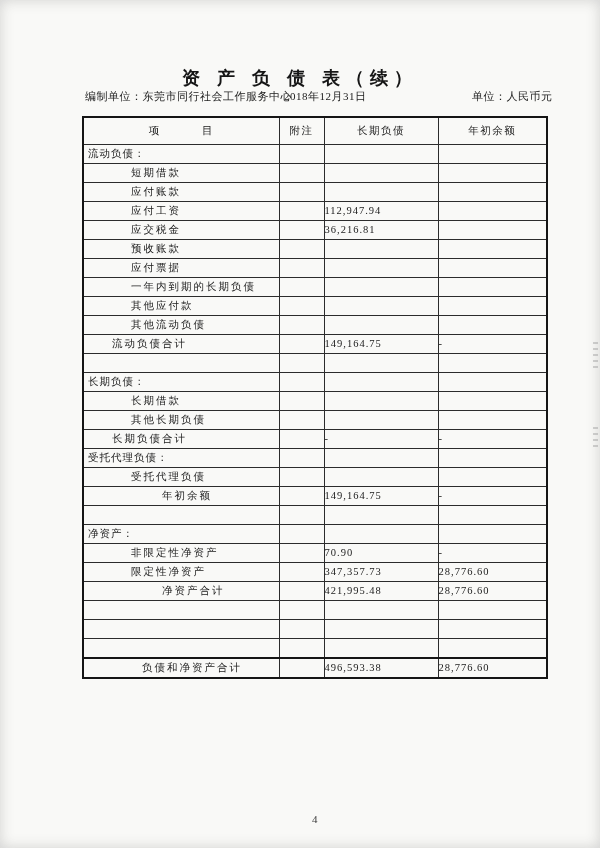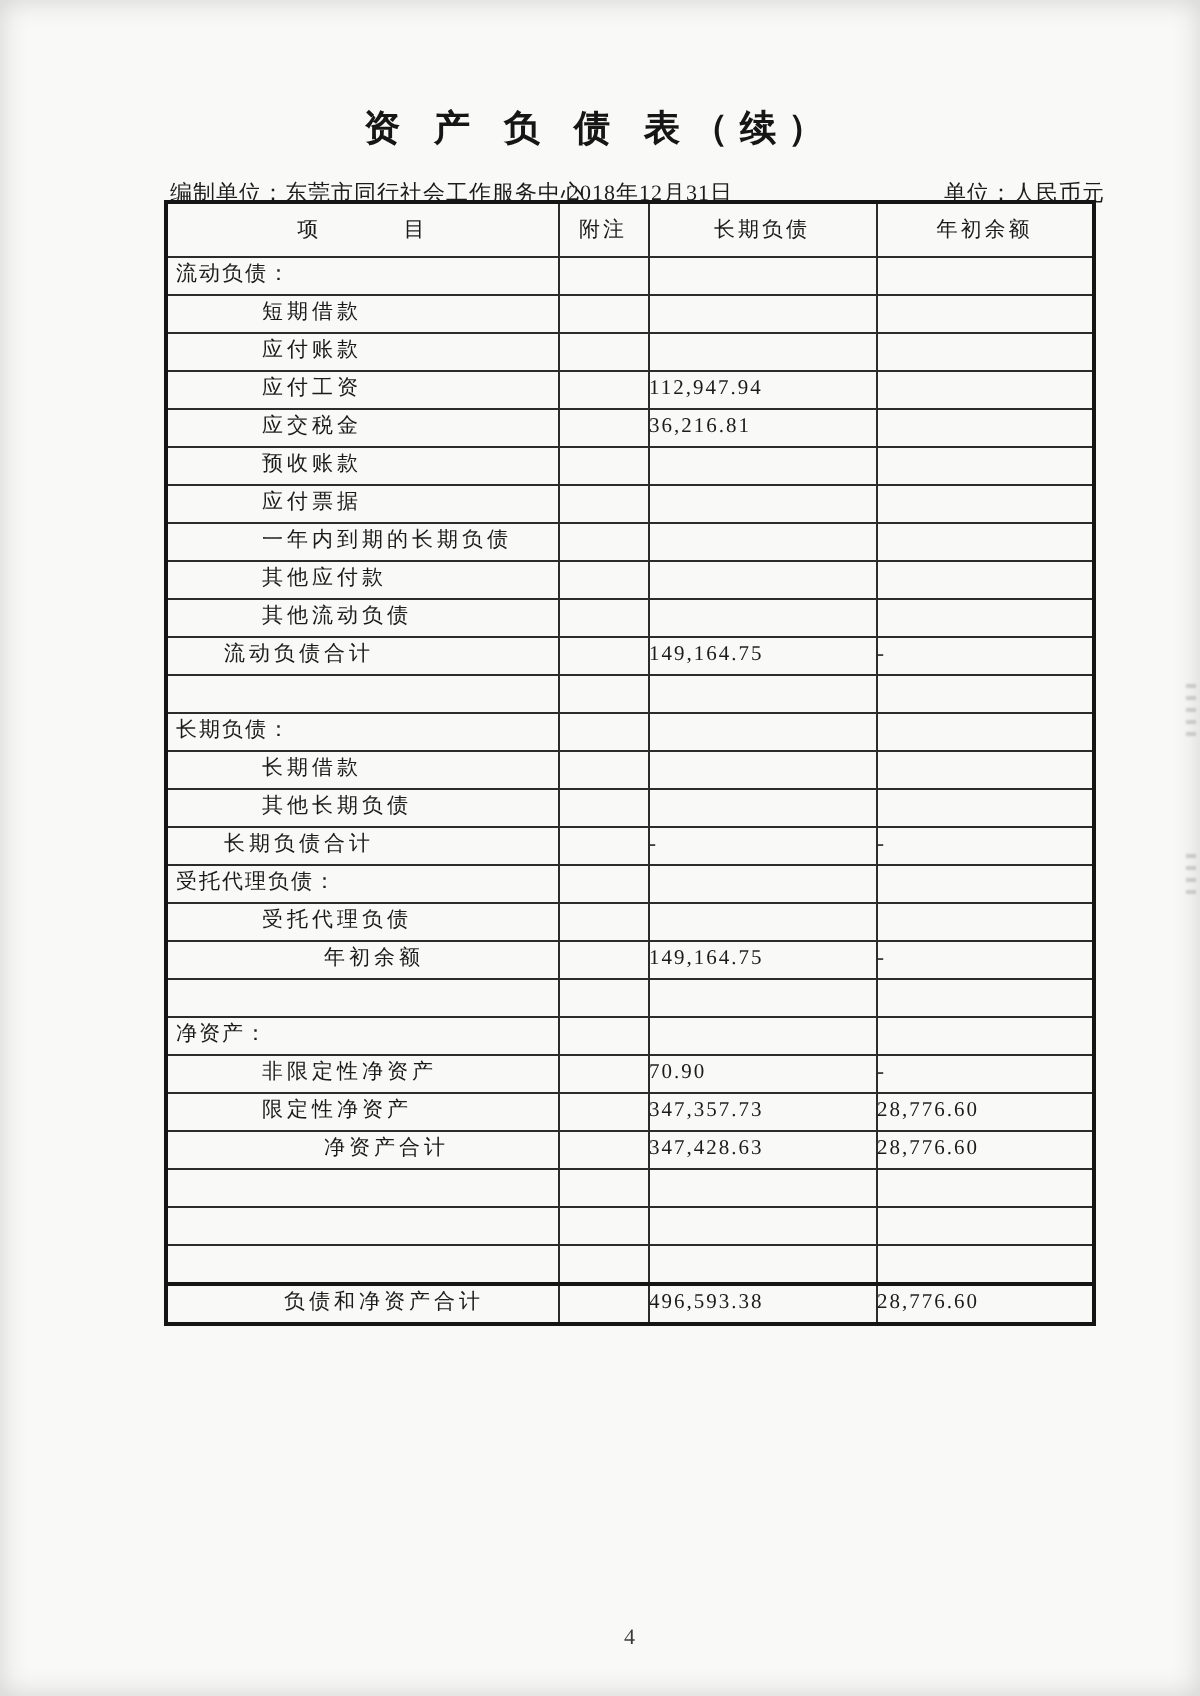--- a/index.html
+++ b/index.html
@@ -6,33 +6,33 @@
   body {
     width:600px; height:848px; background:#ffffff; overflow:hidden;
     font-family:"Liberation Serif","DejaVu Serif",serif;
   }
   .page {
     position:relative; width:600px; height:848px;
     background:#f9f9f7; color:#1c1c1c; overflow:hidden;
     box-shadow: inset 0 0 14px rgba(70,70,70,.22);
   }
   .title {
-    position:absolute; top:52px; left:0; width:100%; margin:0;
+    position:absolute; top:66px; left:0; width:100%; margin:0;
     text-align:center; font-family:"Liberation Sans","DejaVu Sans",sans-serif;
     font-size:18px; font-weight:700; letter-spacing:6px; white-space:pre;
     color:#161616;
   }
   .meta { position:absolute; top:89px; left:0; width:100%; height:14px; font-size:11px; }
   .meta span { position:absolute; top:0; white-space:pre; letter-spacing:0.5px; }
   .meta-prepared { left:85px;text-align:right; }
   .meta-date { left:284px; }
   .meta-unit  { left:472px; }
 
   table.sheet {
-    position:absolute; left:82px; top:100px; width:464px;
+    position:absolute; left:82px; top:116px; width:464px;
     border-collapse:collapse; table-layout:fixed;
     border:2px solid #151515;
   }
   .sheet th, .sheet td {
     border:1px solid #2c2c2c; padding:0; font-weight:normal;
     font-size:10.5px; white-space:pre; overflow:hidden; color:#1b1b1b;
   }
   .sheet thead th { height:26px; text-align:center; letter-spacing:1.5px; vertical-align:middle; }
   .sheet tbody td { height:18px; line-height:18px; }
 
@@ -221,21 +221,21 @@
         </tr>
         <tr class="row-item">
           <td class="cell-item">限定性净资产</td>
           <td class="cell-note"></td>
           <td class="cell-ending">347,357.73</td>
           <td class="cell-beginning">28,776.60</td>
         </tr>
         <tr class="row-subtotal2">
           <td class="cell-item">净资产合计</td>
           <td class="cell-note"></td>
-          <td class="cell-ending">347,428.63</td>
+          <td class="cell-ending">421,995.48</td>
           <td class="cell-beginning">28,776.60</td>
         </tr>
         <tr class="row-empty">
           <td class="cell-item"></td>
           <td class="cell-note"></td>
           <td class="cell-ending"></td>
           <td class="cell-beginning"></td>
         </tr>
         <tr class="row-empty">
           <td class="cell-item"></td>

